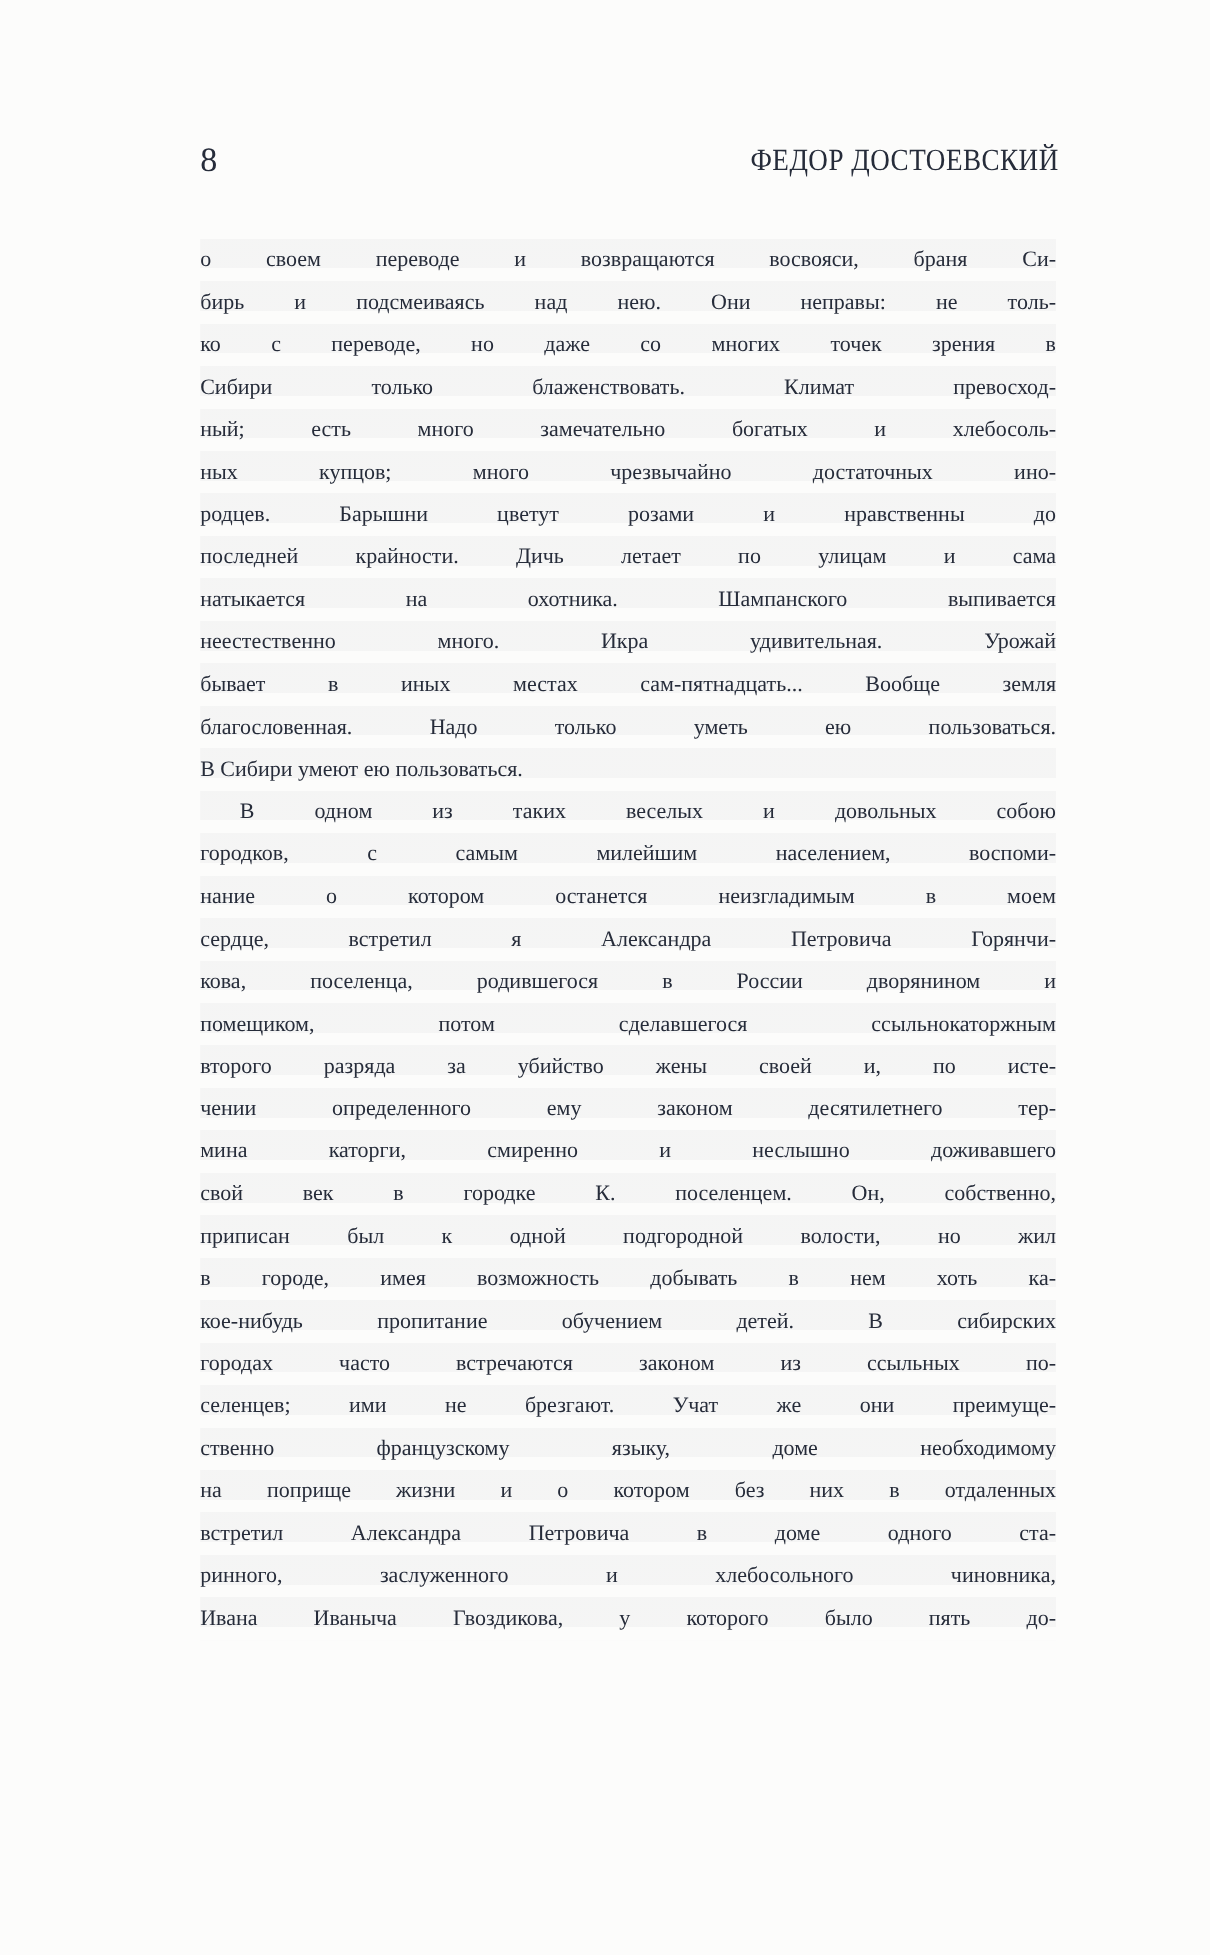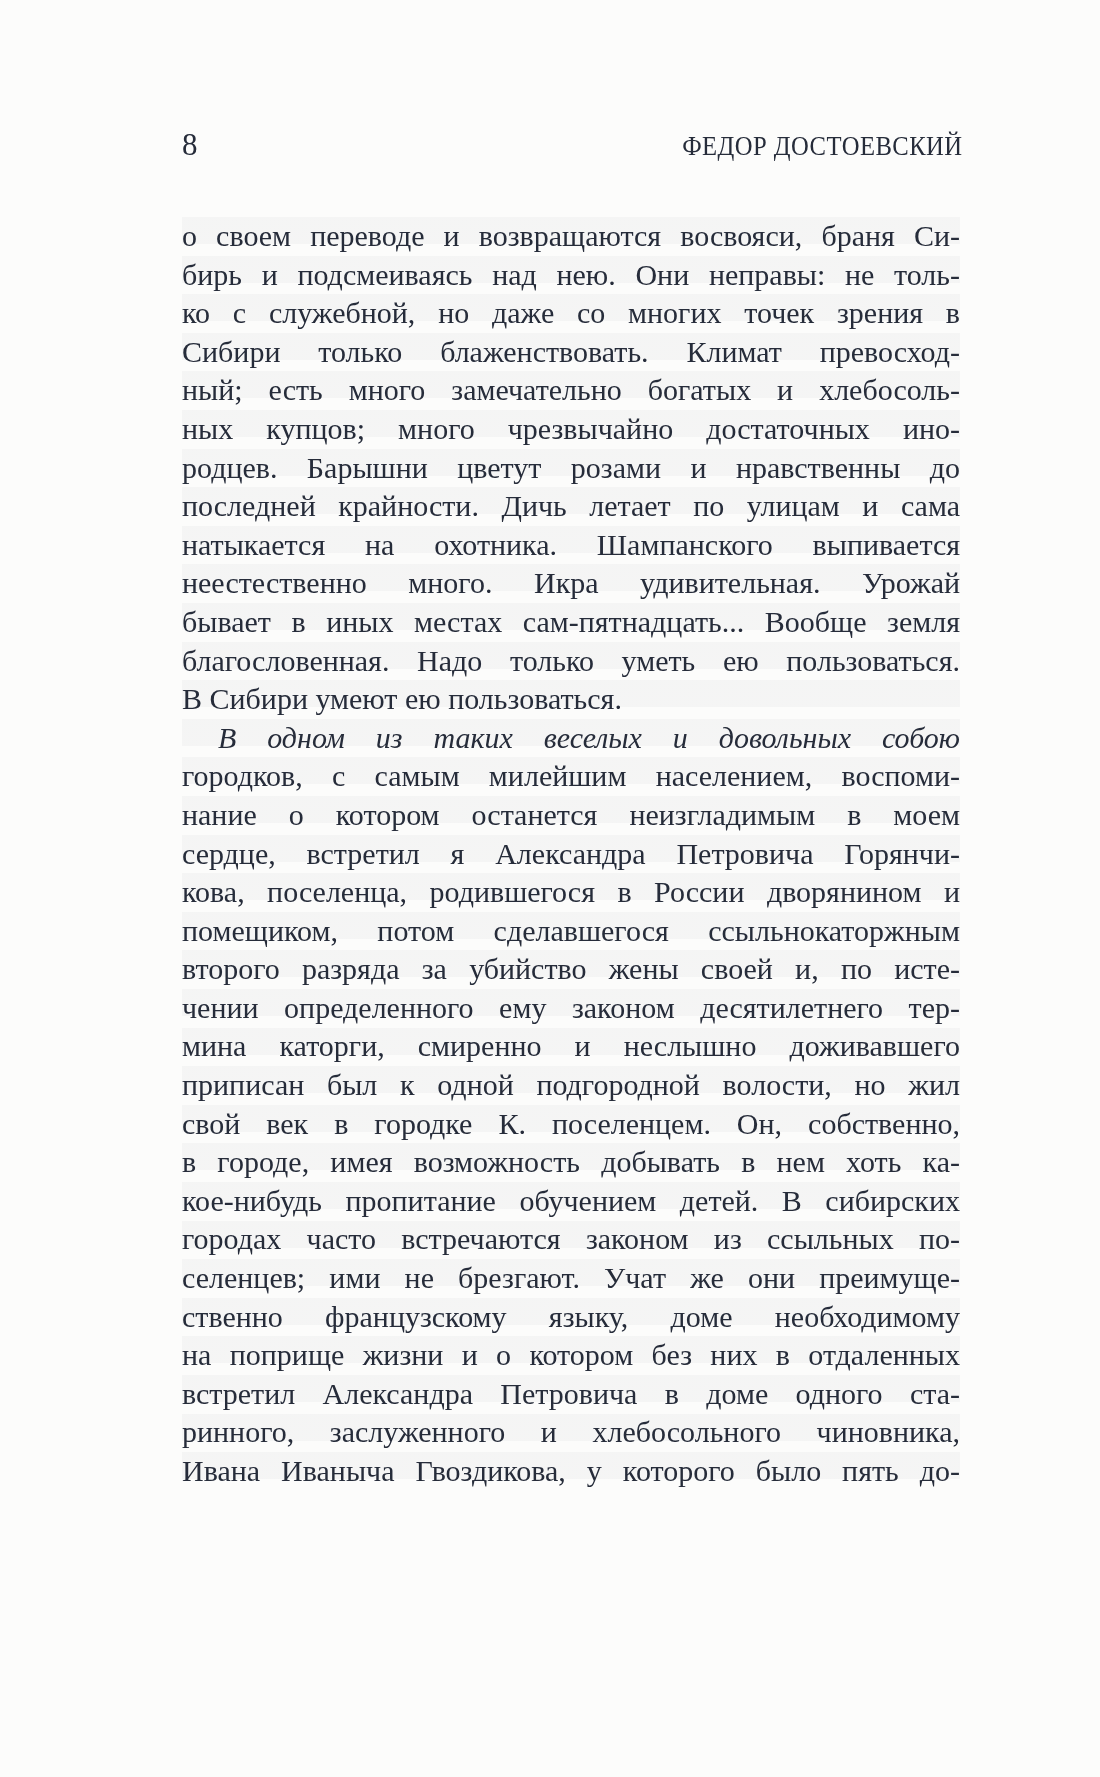--- a/index.html
+++ b/index.html
@@ -39,21 +39,21 @@
     transform: scaleX(0.88);
     transform-origin: 100% 50%;
     white-space: nowrap;
   }
   
   .body-text {
     position: absolute;
     left: 182px;
     top: 217px;
     width: 778px;
-    font-size: 30px;
+    font-size: 20px;
     line-height: 38.6px;
     
     background: repeating-linear-gradient(
       to bottom,
       rgba(150, 152, 160, 0.07) 0px,
       rgba(150, 152, 160, 0.07) 27px,
       rgba(255, 255, 255, 0) 27px,
       rgba(255, 255, 255, 0) 38.6px
     );
   }
@@ -63,56 +63,55 @@
     text-justify: inter-word;
     white-space: normal;
   }
   .line.no-just {
     text-align: left;
     text-align-last: left;
     font-family: Liberation Serif, serif;
   }
   .line.indent {
     text-indent: 36px;
-    font-style: italic;
   }
 </style>
 </head>
 <body style="background: rgb(252, 252, 251);">
 
 <div class="page" style="--paper: #fcfcfb; --ink: #262c3a;">
   <div class="runhead">
     <span class="pagenum">8</span>
     <span class="author">ФЕДОР ДОСТОЕВСКИЙ</span>
   </div>
   <div class="body-text">
       <div class="line">о своем переводе и возвращаются восвояси, браня Си-</div>
       <div class="line">бирь и подсмеиваясь над нею. Они неправы: не толь-</div>
-      <div class="line">ко с служебной, но даже со многих точек зрения в</div>
+      <div class="line">ко с переводе, но даже со многих точек зрения в</div>
       <div class="line">Сибири только блаженствовать. Климат превосход-</div>
       <div class="line">ный; есть много замечательно богатых и хлебосоль-</div>
       <div class="line">ных купцов; много чрезвычайно достаточных ино-</div>
       <div class="line">родцев. Барышни цветут розами и нравственны до</div>
       <div class="line">последней крайности. Дичь летает по улицам и сама</div>
       <div class="line">натыкается на охотника. Шампанского выпивается</div>
       <div class="line">неестественно много. Икра удивительная. Урожай</div>
       <div class="line">бывает в иных местах сам-пятнадцать... Вообще земля</div>
       <div class="line">благословенная. Надо только уметь ею пользоваться.</div>
       <div class="line no-just">В Сибири умеют ею пользоваться.</div>
       <div class="line indent">В одном из таких веселых и довольных собою</div>
       <div class="line">городков, с самым милейшим населением, воспоми-</div>
       <div class="line">нание о котором останется неизгладимым в моем</div>
       <div class="line">сердце, встретил я Александра Петровича Горянчи-</div>
       <div class="line">кова, поселенца, родившегося в России дворянином и</div>
       <div class="line">помещиком, потом сделавшегося ссыльнокаторжным</div>
       <div class="line">второго разряда за убийство жены своей и, по исте-</div>
       <div class="line">чении определенного ему законом десятилетнего тер-</div>
       <div class="line">мина каторги, смиренно и неслышно доживавшего</div>
+      <div class="line">свой век в городке К. поселенцем. Он, собственно,</div>
       <div class="line">приписан был к одной подгородной волости, но жил</div>
-      <div class="line">свой век в городке К. поселенцем. Он, собственно,</div>
       <div class="line">в городе, имея возможность добывать в нем хоть ка-</div>
       <div class="line">кое-нибудь пропитание обучением детей. В сибирских</div>
       <div class="line">городах часто встречаются законом из ссыльных по-</div>
       <div class="line">селенцев; ими не брезгают. Учат же они преимуще-</div>
       <div class="line">ственно французскому языку, доме необходимому</div>
       <div class="line">на поприще жизни и о котором без них в отдаленных</div>
       <div class="line">встретил Александра Петровича в доме одного ста-</div>
       <div class="line">ринного, заслуженного и хлебосольного чиновника,</div>
       <div class="line">Ивана Иваныча Гвоздикова, у которого было пять до-</div>
     </div>

